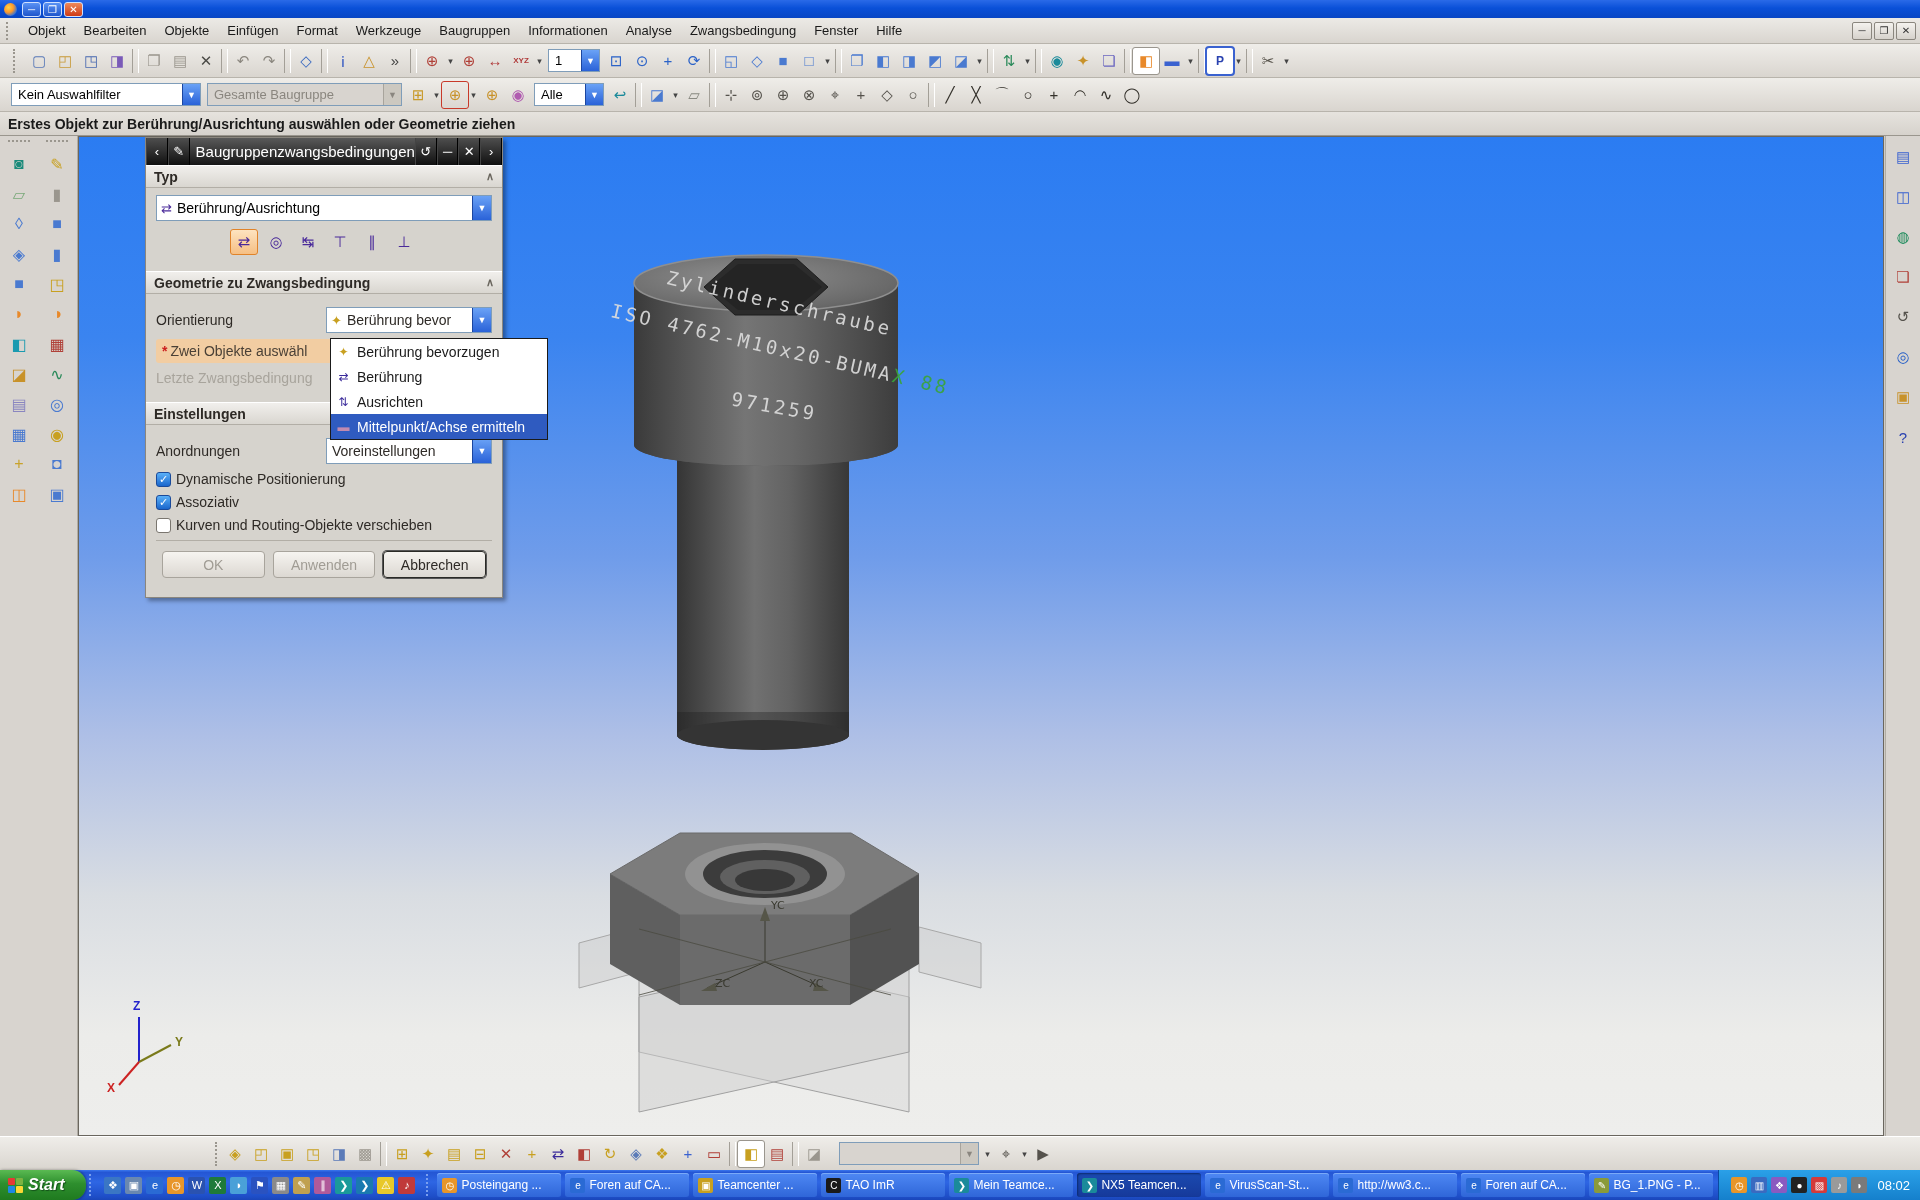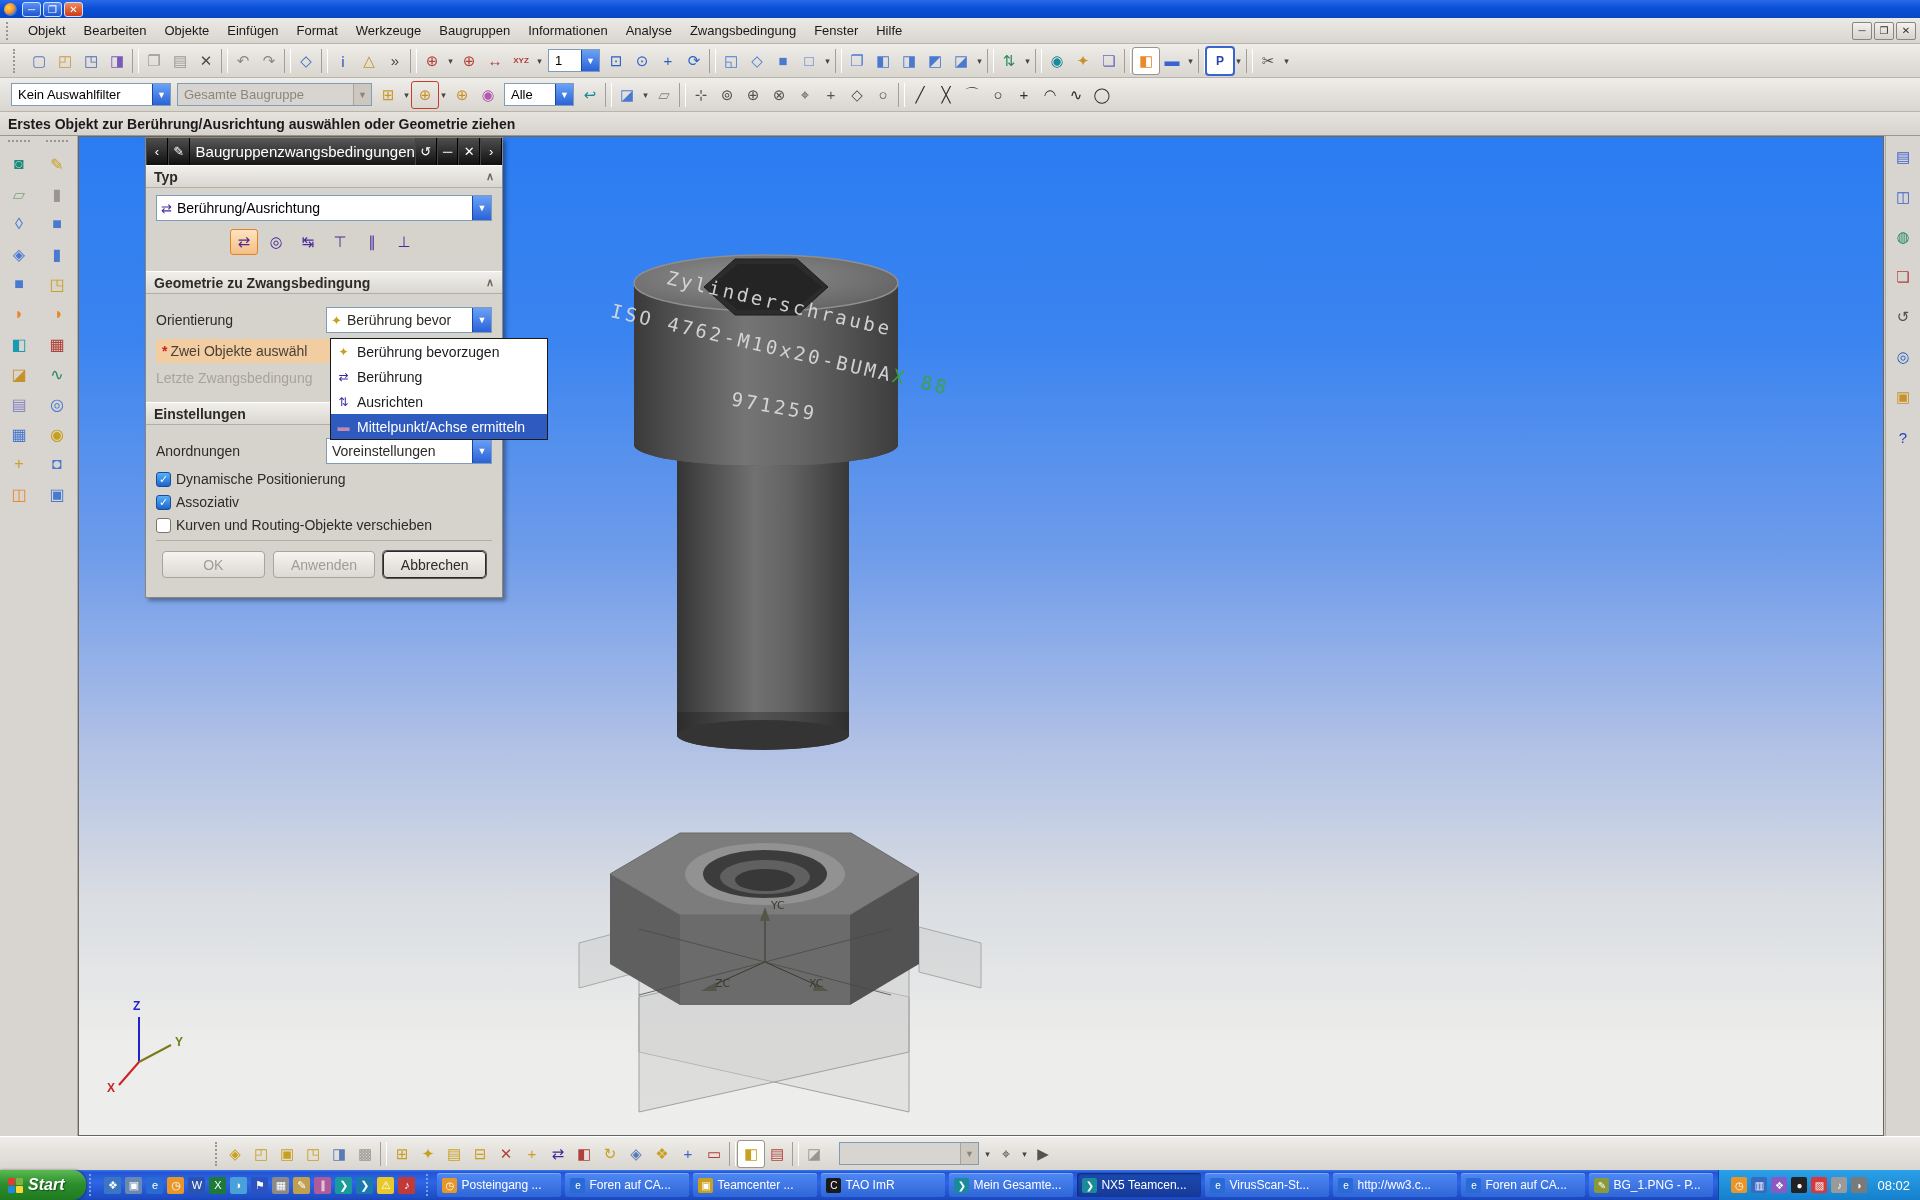--- a/index.html
+++ b/index.html
@@ -256,21 +256,21 @@
         <span class="tbi sep"></span>
         <span class="tbi icon boxed-blue" style="color: rgb(42, 66, 176);">P</span>
         <span class="tbi caret">▾</span>
         <span class="tbi sep"></span>
         <span class="tbi icon" style="color: rgb(90, 86, 78);">✂</span>
         <span class="tbi caret">▾</span>
     </span>
   </div>
 
   <div class="toolbar toolbar2">
-    <span class="combo" style="width:160px">
+    <span class="combo" style="width:190px">
       <span class="cval">Kein Auswahlfilter</span>
       <span class="carrow">▼</span>
     </span>
     <span class="combo disabled" style="width:195px">
       <span class="cval">Gesamte Baugruppe</span>
       <span class="carrow">▼</span>
     </span>
     <span style="display:flex;align-items:center;">
       <span class="tbi icon" style="color: rgb(200, 154, 42);">⊞</span>
         <span class="tbi caret">▾</span>
@@ -641,21 +641,21 @@
           <span class="tlabel">Teamcenter ...</span>
         </span>
 
         <span class="taskbtn idle">
           <span class="ticon" style="background: rgb(26, 26, 26);">C</span>
           <span class="tlabel">TAO ImR</span>
         </span>
 
         <span class="taskbtn idle">
           <span class="ticon" style="background: rgb(26, 138, 154);">❯</span>
-          <span class="tlabel">Mein Gesamte...</span>
+          <span class="tlabel">Mein Teamce...</span>
         </span>
 
         <span class="taskbtn active">
           <span class="ticon" style="background: rgb(26, 138, 154);">❯</span>
           <span class="tlabel">NX5 Teamcen...</span>
         </span>
 
         <span class="taskbtn idle">
           <span class="ticon" style="background: rgb(42, 106, 212);">e</span>
           <span class="tlabel">VirusScan-St...</span>

